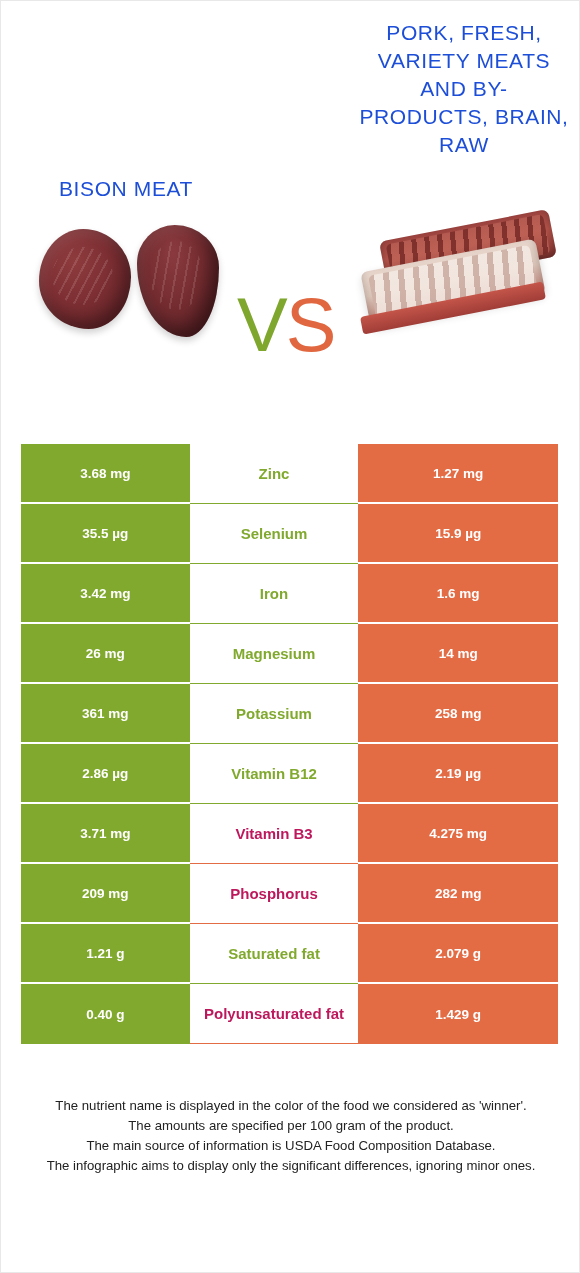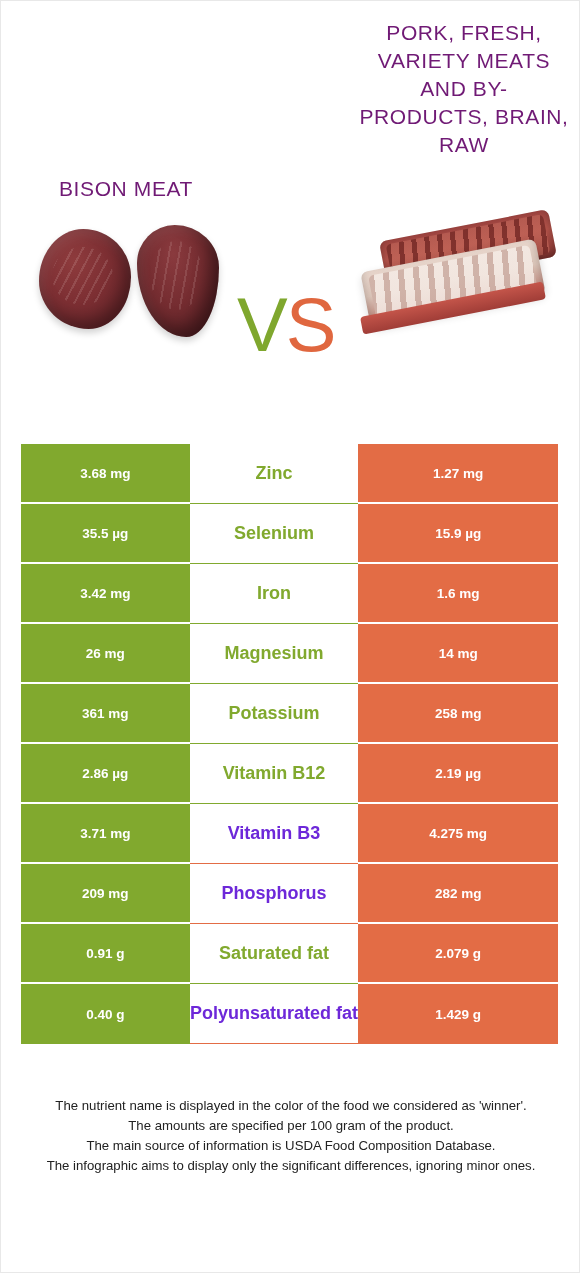--- a/index.html
+++ b/index.html
@@ -29,21 +29,21 @@
     height: 210px;
   }
   .title {
     position: absolute;
     font-family: "Liberation Sans", sans-serif;
     font-weight: 300;
     font-size: 21px;
     letter-spacing: 0.6px;
     line-height: 28px;
     text-align: center;
-    color: #701a75;
+    color: #1d4ed8;
     text-transform: uppercase;
   }
   .title-left {
     left: 12px;
     width: 226px;
     bottom: 8px;
   }
   .title-right {
     right: 10px;
     width: 210px;
@@ -182,34 +182,34 @@
   }
   .cell-left {
     width: 180px;
     background: #81a92e;
     color: #ffffff;
     border-bottom: 2px solid #ffffff;
   }
   .cell-mid {
     width: 180px;
     background: #ffffff;
-    font-size: 18px;
+    font-size: 15px;
     font-weight: bold;
   }
   .cell-right {
     width: 213px;
     background: #e36c45;
     color: #ffffff;
     border-bottom: 2px solid #ffffff;
   }
   .row:last-child .cell-left,
   .row:last-child .cell-right { border-bottom: none; }
 
   .winner-green .cell-mid { color: #81a92e; border-bottom: 1px solid #81a92e; }
-  .winner-orange .cell-mid { color: #6d28d9; border-bottom: 1px solid #e36c45; }
+  .winner-orange .cell-mid { color: #be185d; border-bottom: 1px solid #e36c45; }
   .row:last-child .cell-mid { border-bottom: 1px solid transparent; }
   .row.last-orange .cell-mid { border-bottom: 1px solid #e36c45; }
 
   
   .footer {
     position: absolute;
     left: 0;
     top: 1095px;
     width: 580px;
     text-align: center;
@@ -285,21 +285,21 @@
         <div class="cell cell-left">3.71 mg</div>
         <div class="cell cell-mid">Vitamin B3</div>
         <div class="cell cell-right">4.275 mg</div>
       </div>
       <div class="row winner-orange">
         <div class="cell cell-left">209 mg</div>
         <div class="cell cell-mid">Phosphorus</div>
         <div class="cell cell-right">282 mg</div>
       </div>
       <div class="row winner-green">
-        <div class="cell cell-left">0.91 g</div>
+        <div class="cell cell-left">1.21 g</div>
         <div class="cell cell-mid">Saturated fat</div>
         <div class="cell cell-right">2.079 g</div>
       </div>
       <div class="row winner-orange last-orange">
         <div class="cell cell-left">0.40 g</div>
         <div class="cell cell-mid">Polyunsaturated fat</div>
         <div class="cell cell-right">1.429 g</div>
       </div>
     </div>
 

